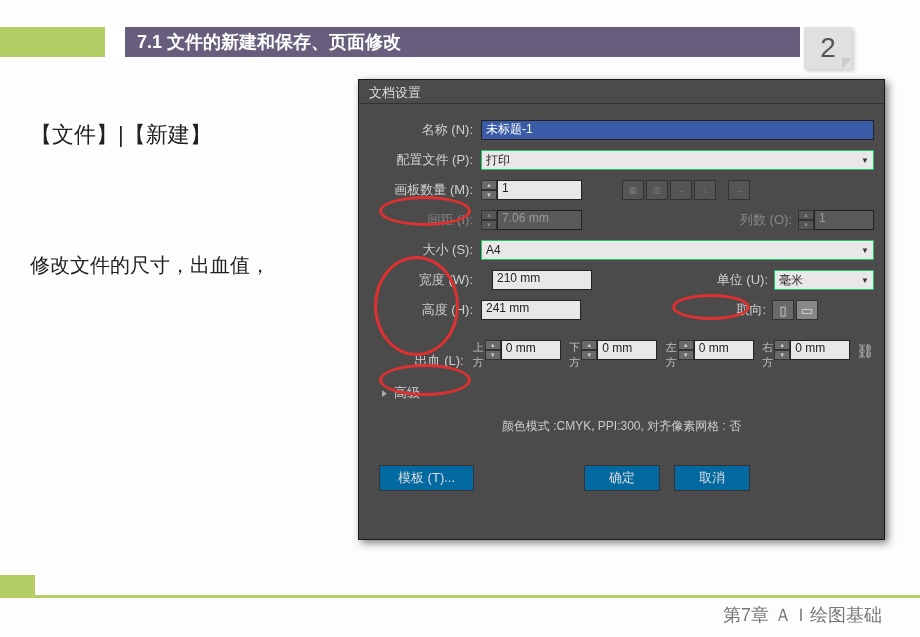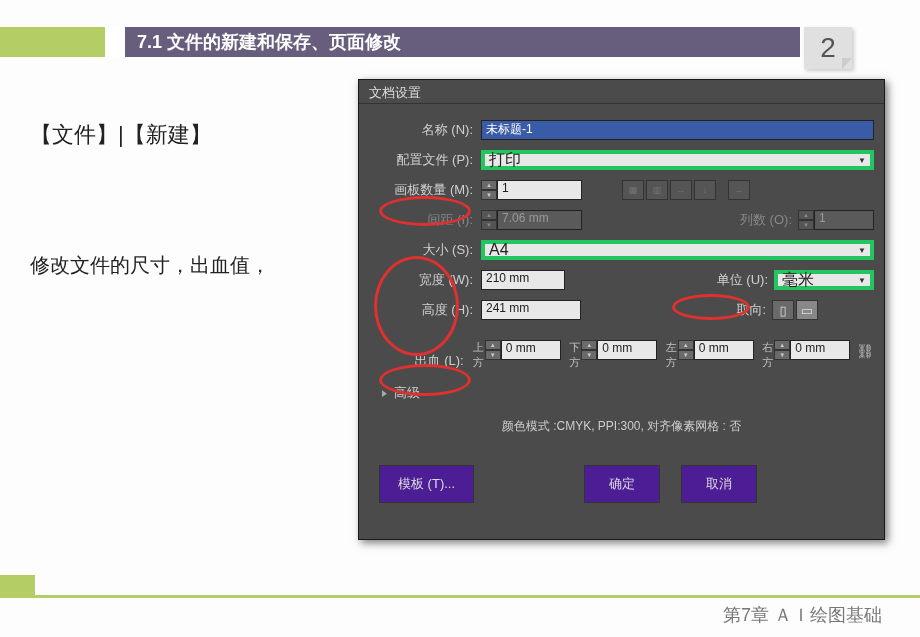--- a/index.html
+++ b/index.html
@@ -20,38 +20,38 @@
     .dialog-title { height: 24px; background: #4b4b4b; color: #ddd; font-size: 13px; padding: 4px 10px; border-bottom: 1px solid #333; }
     .dialog-body { padding: 16px 10px 10px 10px; color: #d0d0d0; font-size: 13px; }
     
     .row { display: flex; align-items: center; margin-bottom: 10px; position: relative; }
     .lbl { width: 112px; text-align: right; padding-right: 8px; font-size: 13px; color: #d0d0d0; }
     .lbl2 { width: 75px; text-align: right; padding-right: 6px; font-size: 13px; color: #d0d0d0; }
     
     .input-text { background: #e8e8e8; border: 1px solid #222; height: 20px; color: #222; font-size: 12px; padding: 0 4px; }
     .input-text.sel { background: #3a5ca8; color: #fff; }
     .input-text.dark { background: #5a5a5a; color: #999; }
-    .dropdown { background: #e8e8e8; border: 4px solid #22c55e; height: 20px; flex: 1; position: relative; padding: 0 4px; font-size: 16px; color: #222; display: flex; align-items: center; }
+    .dropdown { background: #e8e8e8; border: 1px solid #22c55e; height: 20px; flex: 1; position: relative; padding: 0 4px; font-size: 12px; color: #222; display: flex; align-items: center; }
     .dropdown::after { content: "▼"; position: absolute; right: 4px; font-size: 8px; color: #333; }
     
     .spinner { display: flex; flex-direction: column; width: 16px; height: 20px; }
     .spinner .up, .spinner .down { flex: 1; background: #6a6a6a; border: 1px solid #333; display: flex; align-items: center; justify-content: center; font-size: 6px; color: #ccc; }
     .spinner.dark .up, .spinner.dark .down { background: #555; color: #888; }
     
     .icon-btn { width: 22px; height: 20px; background: #6a6a6a; border: 1px solid #333; display: inline-flex; align-items: center; justify-content: center; margin-right: 2px; font-size: 9px; color: #ccc; }
     .icon-btn.dim { background: #555; color: #777; }
     
     .section-hdr { display: flex; align-items: center; margin: 12px 0 4px 12px; font-size: 13px; color: #d0d0d0; }
     .section-hdr::before { content: "▶"; font-size: 9px; margin-right: 6px; color: #aaa; transform: scaleX(0.7); }
     
     .footer-info { text-align: center; font-size: 12px; color: #ccc; margin: 16px 0 30px 0; }
     
     .btn-row { display: flex; gap: 110px; padding: 0 10px; }
-    .btn { background: #4c1d95; border: 1px solid #333; height: 38px; padding: 0 18px; font-size: 13px; color: #ddd; display: flex; align-items: center; justify-content: center; }
-    .btn-right { display: flex; gap: 21px; }
+    .btn { background: #0369a1; border: 1px solid #333; height: 26px; padding: 0 18px; font-size: 13px; color: #ddd; display: flex; align-items: center; justify-content: center; }
+    .btn-right { display: flex; gap: 14px; }
     
     .circle { position: absolute; border: 3px solid #e03030; border-radius: 50%; pointer-events: none; }
     .c1 { left: 379px; top: 196px; width: 92px; height: 30px; border-radius: 50%; }
     .c2 { left: 374px; top: 256px; width: 85px; height: 100px; }
     .c3 { left: 379px; top: 364px; width: 92px; height: 32px; }
     .c4 { left: 672px; top: 294px; width: 78px; height: 26px; }
     
     .bottom-line { position: absolute; left: 0; bottom: 39px; width: 920px; height: 3px; background: #b5cd65; }
     .green-block { position: absolute; left: 0; bottom: 42px; width: 35px; height: 20px; background: #b5cd65; }
     .footer-text { position: absolute; right: 38px; bottom: 10px; font-size: 18px; color: #777; }
@@ -126,21 +126,21 @@
       <div class="input-text dark" style="width:60px;">1</div>
     </div>
 
     <div class="row">
       <div class="lbl">大小 (S):</div>
       <div class="dropdown">A4</div>
     </div>
 
     <div class="row">
       <div class="lbl">宽度 (W):</div>
-      <div class="input-text" style="width:84px;">210 mm</div>
+      <div class="input-text" style="width:100px;margin-left:11px;">210 mm</div>
       <div style="flex:1;"></div>
       <div class="lbl2">单位 (U):</div>
       <div class="dropdown" style="flex:none;width:100px;">毫米</div>
     </div>
 
     <div class="row">
       <div class="lbl">高度 (H):</div>
       <div class="input-text" style="width:100px;">241 mm</div>
       <div style="flex:1;"></div>
       <div class="lbl2">取向:</div>

